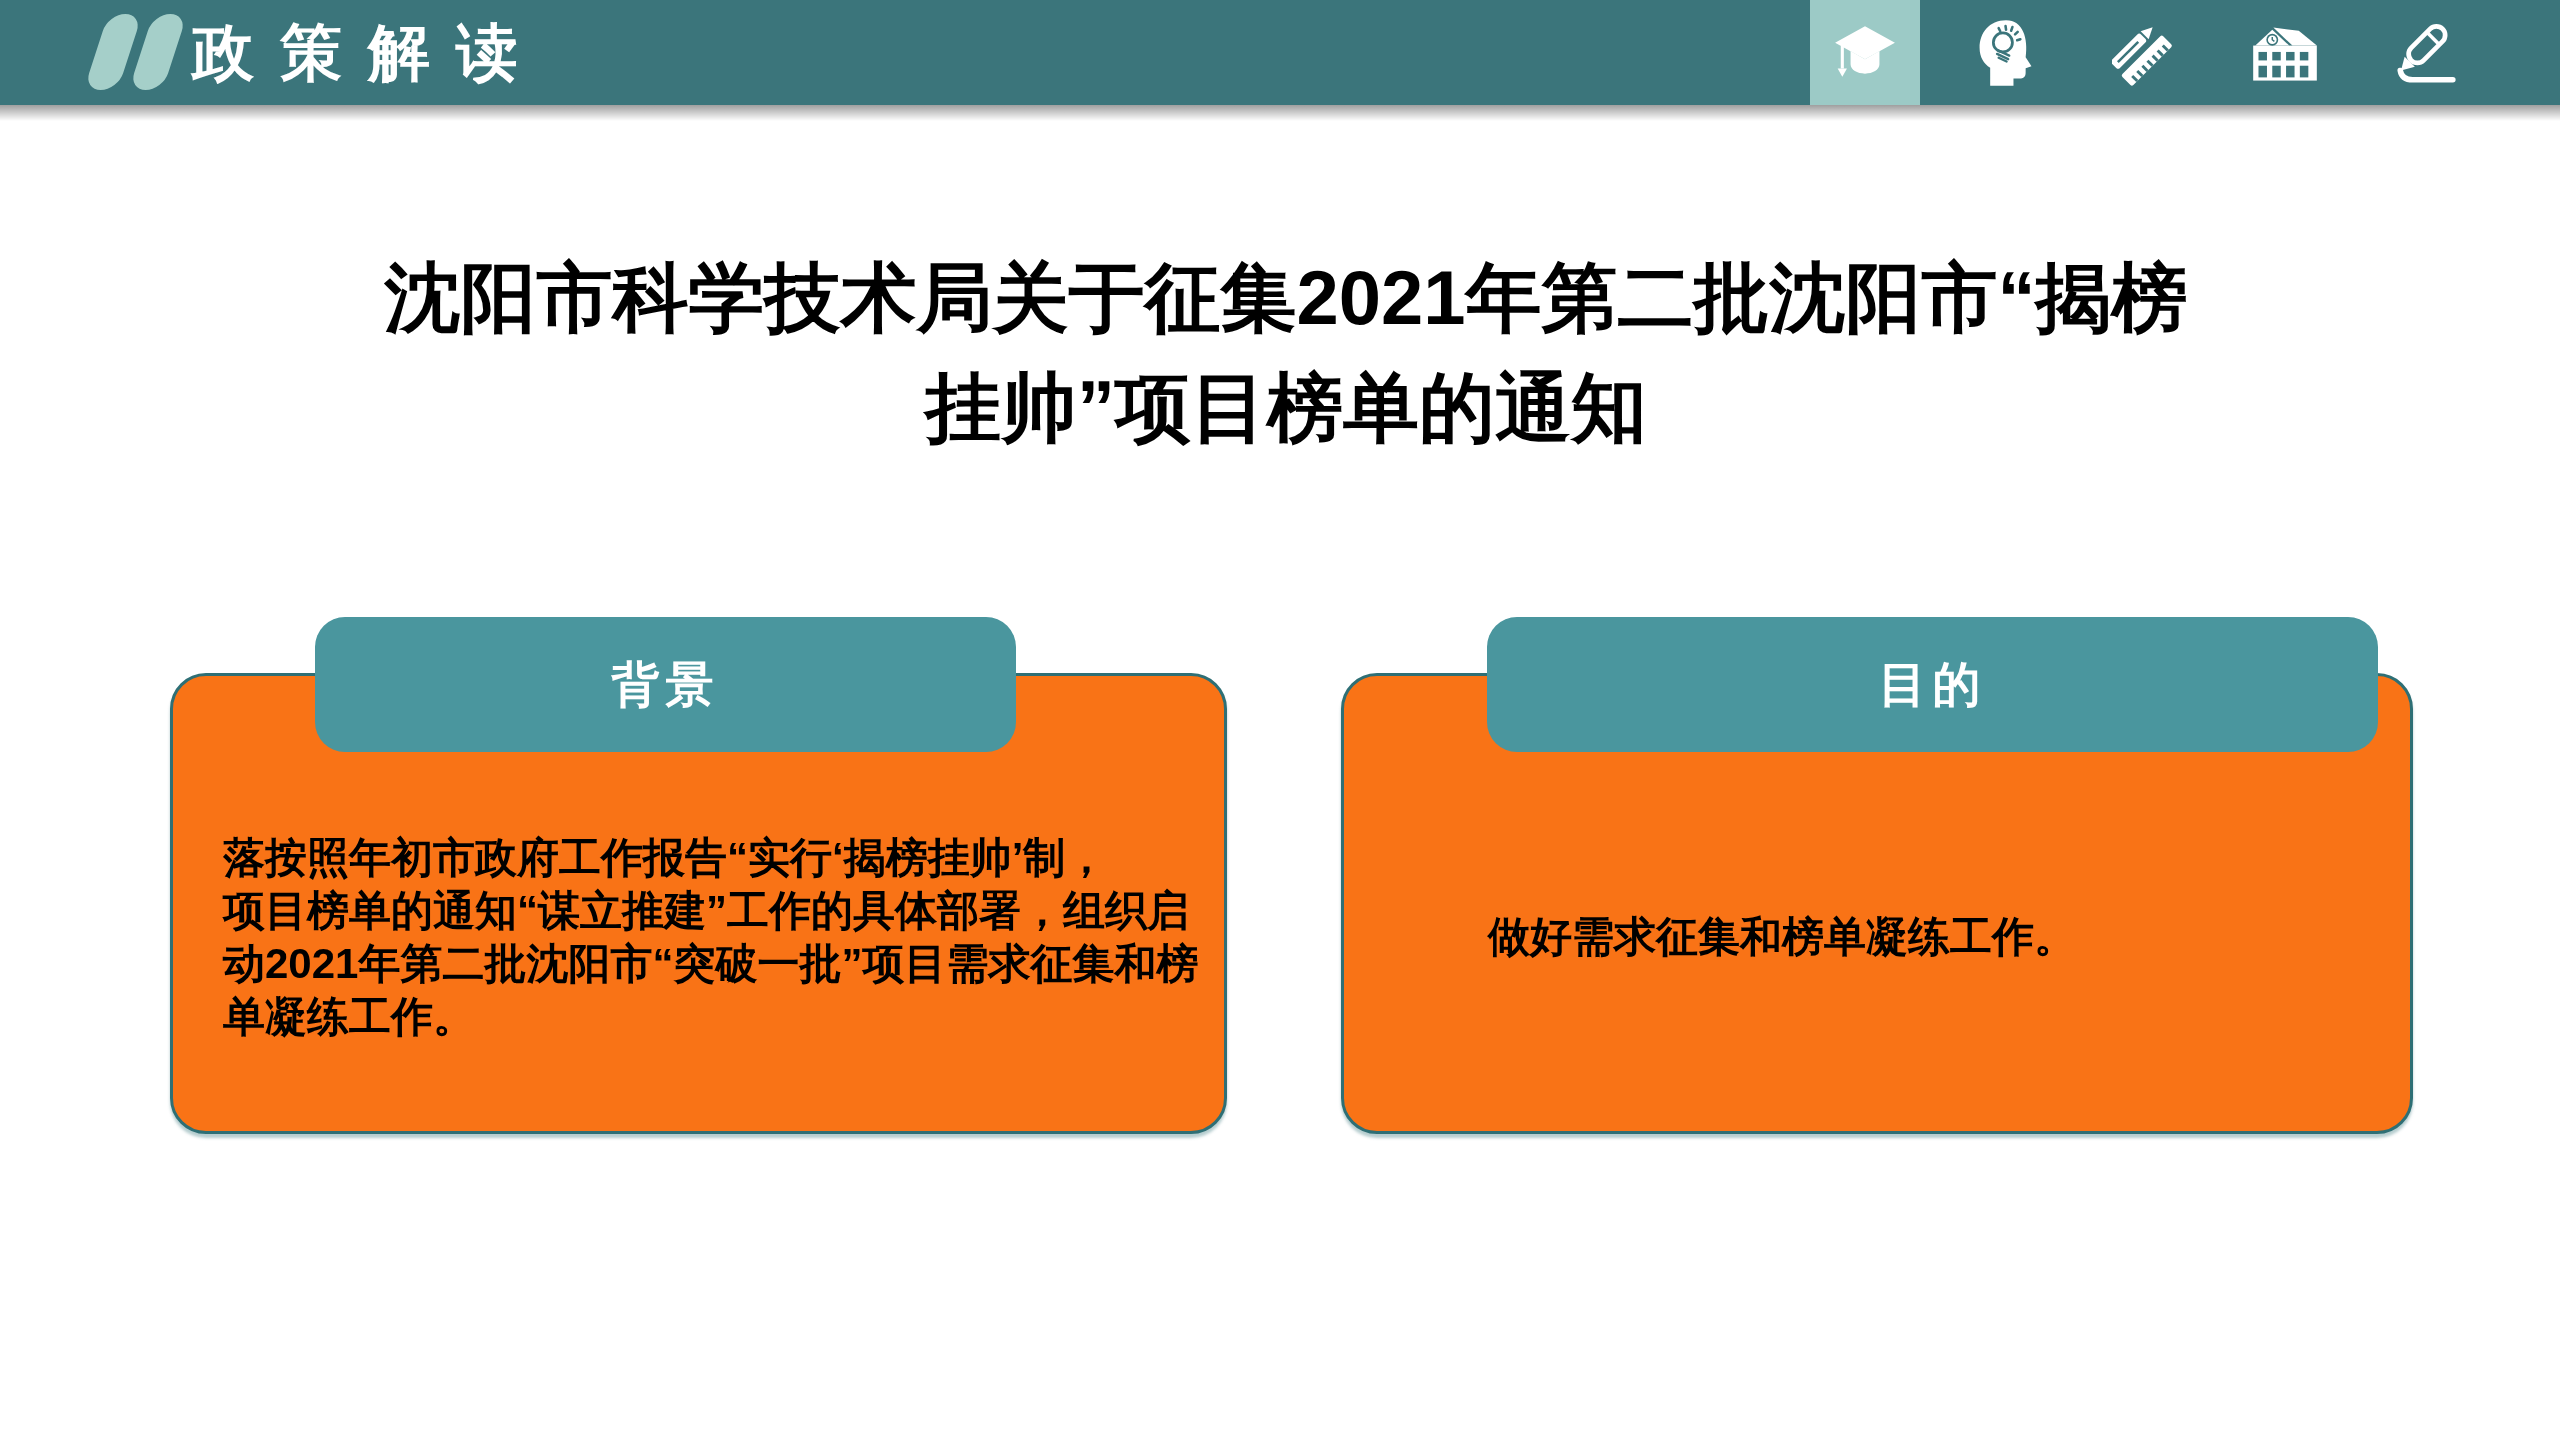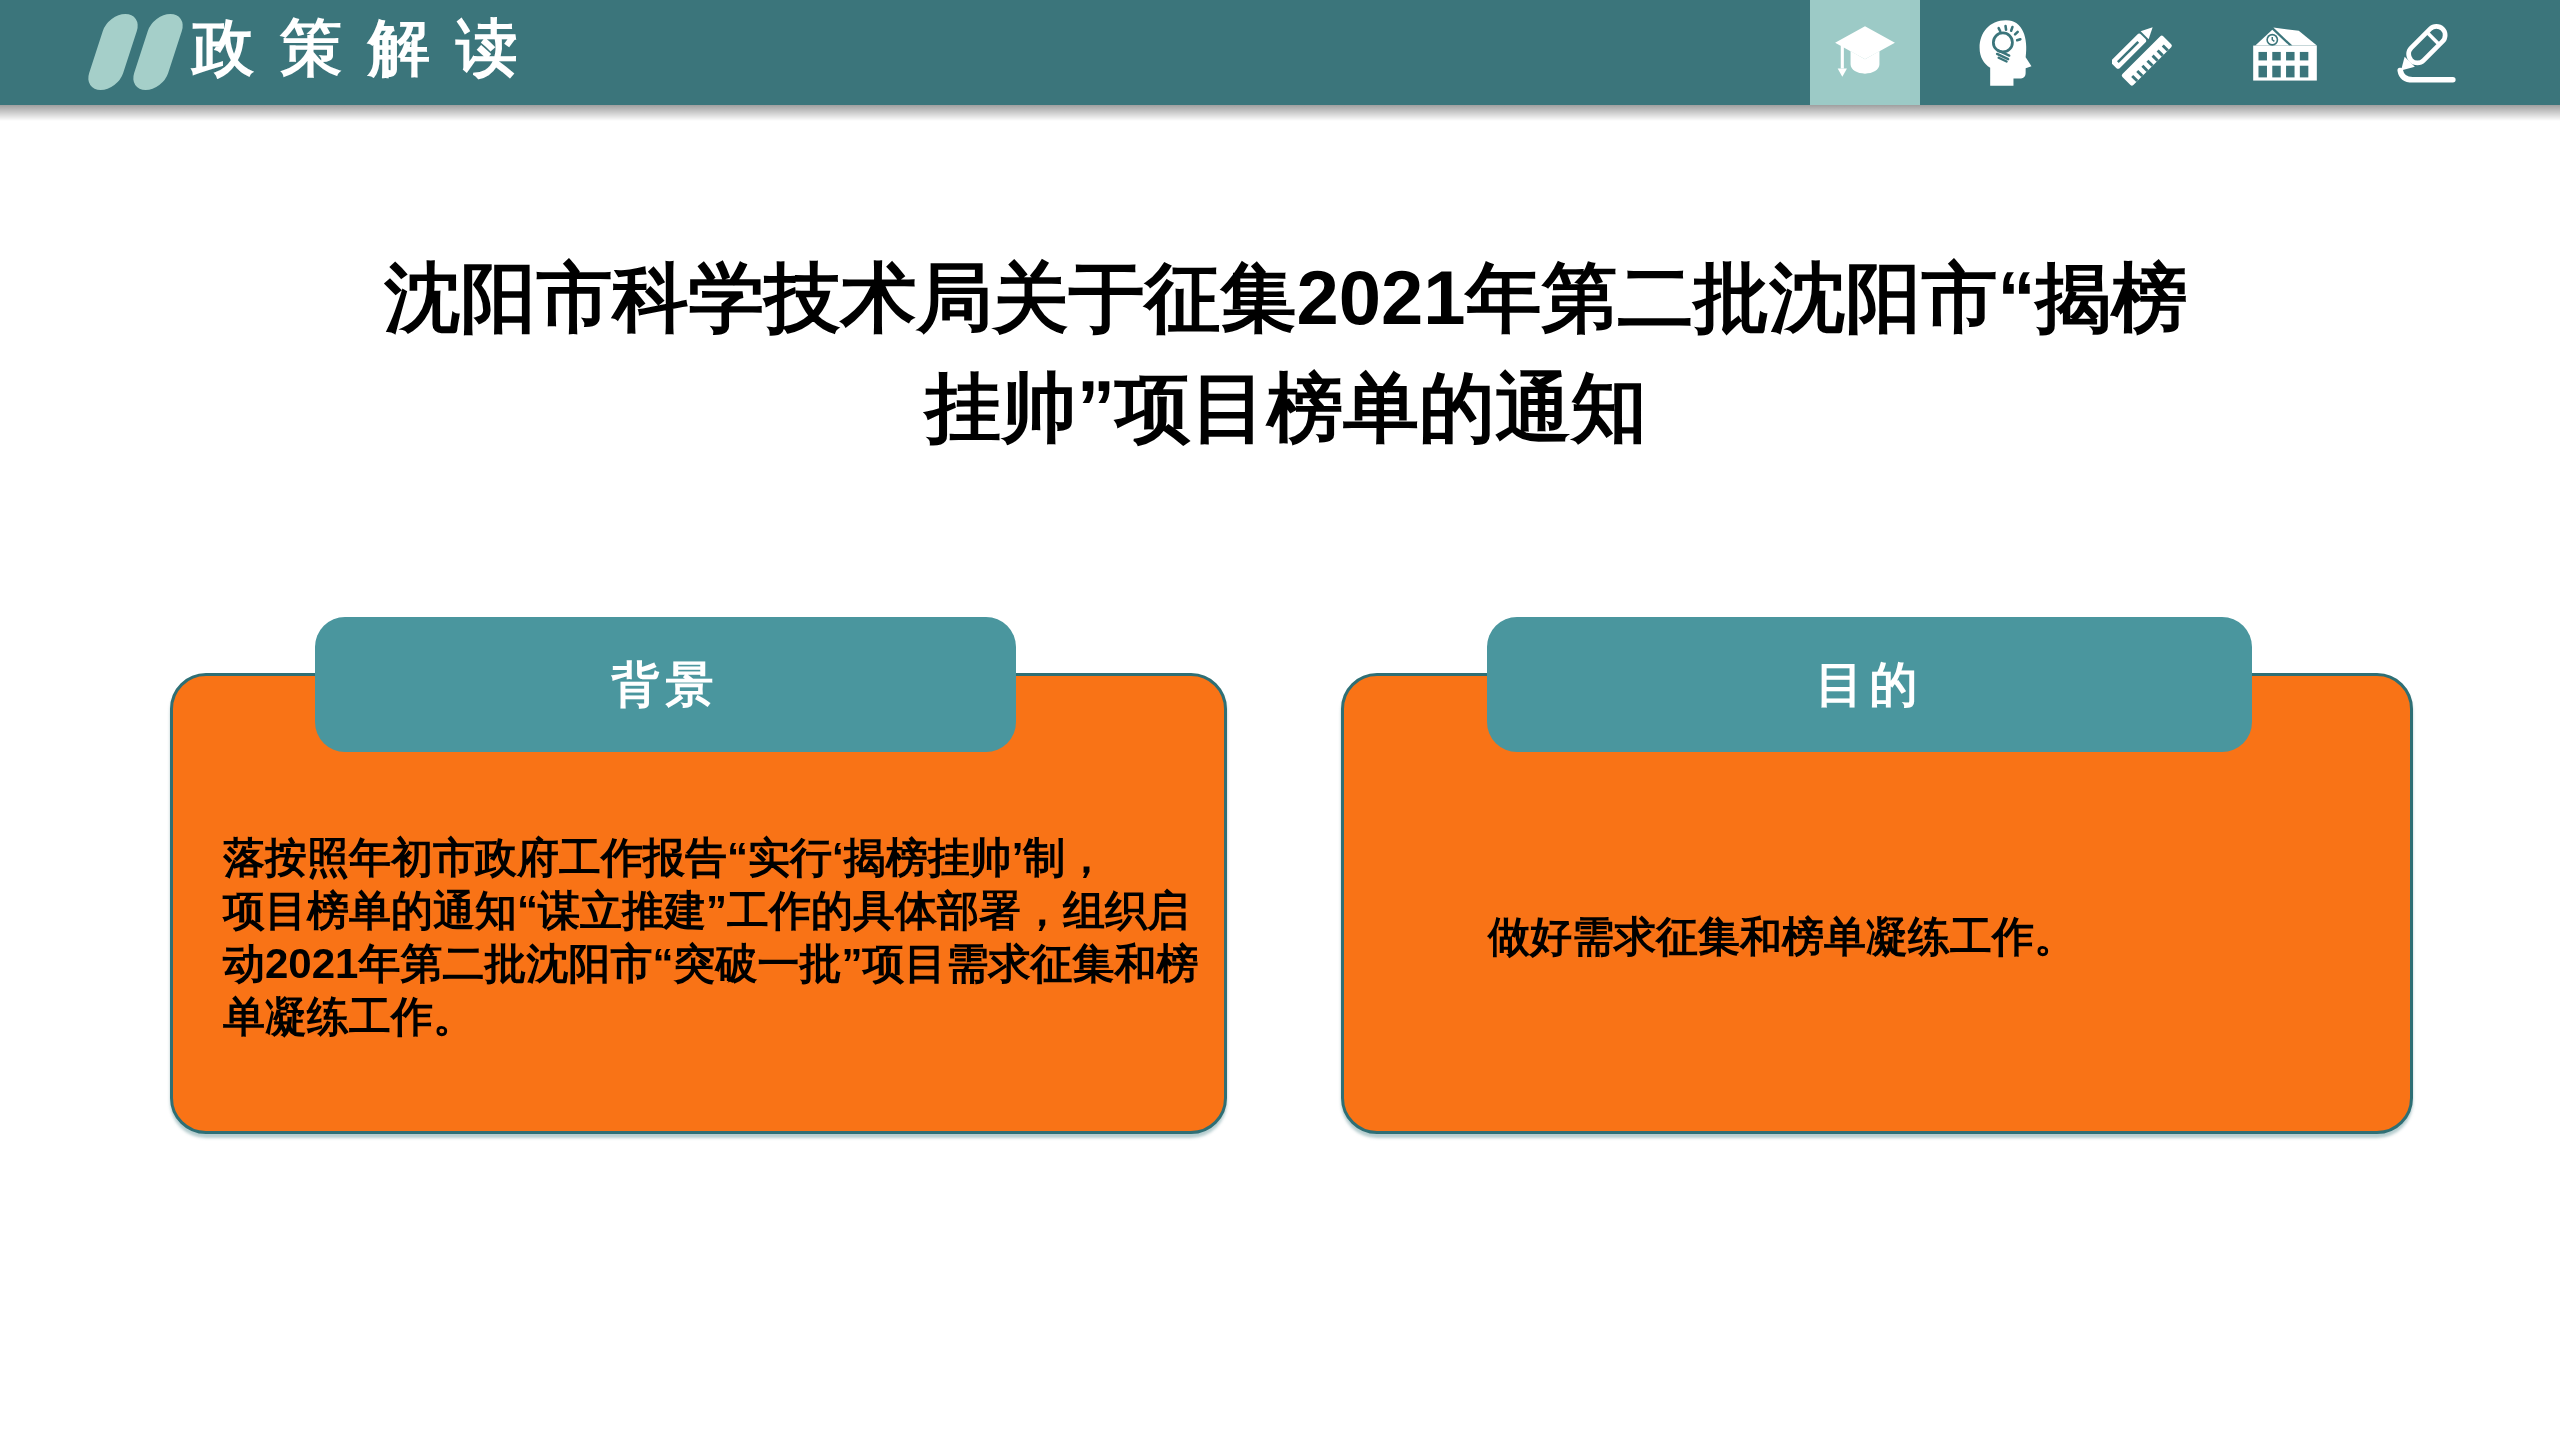--- a/index.html
+++ b/index.html
@@ -8,21 +8,21 @@
     background:#ffffff;
     font-family:"Liberation Sans","DejaVu Sans",sans-serif;
   }
   
   .header{position:absolute;left:0;top:0;width:2560px;height:105px;background:#3B757B;}
   .header-shadow{position:absolute;left:0;top:105px;width:2560px;height:16px;
     background:linear-gradient(to bottom,rgba(80,80,80,.55),rgba(255,255,255,0));}
   .slashes{position:absolute;left:96px;top:14px;display:flex;gap:11px;transform:skewX(-18deg);}
   .slash{width:34px;height:76px;border-radius:17px;background:#A5CFC9;}
   .header-title{position:absolute;left:192px;top:0;height:124px;line-height:105px;
-    font-size:62px;font-weight:bold;color:#FFFFFF;letter-spacing:26px;white-space:nowrap;font-family:Liberation Mono, monospace;}
+    font-size:62px;font-weight:bold;color:#FFFFFF;letter-spacing:26px;white-space:nowrap;}
   .icon-row{position:absolute;left:1810px;top:0;height:105px;display:flex;align-items:center;}
   .icon-cell{width:110px;height:105px;display:flex;align-items:center;justify-content:center;flex:0 0 auto;}
   .icon-cell + .icon-cell{margin-left:30px;}
   .icon-cell.active{background:#9CCAC6;}
   .icon-cell svg{display:block;}
   
   .page-title{position:absolute;left:0;top:243px;width:2560px;text-align:center;
     color:#000;font-size:76px;font-weight:bold;line-height:110px;margin-left:6px;}
   
   .card{position:absolute;background:#f97316;border:3px solid #2E6F75;border-radius:36px;
@@ -31,21 +31,21 @@
   .card.right{left:1341px;top:673px;width:1066px;height:455px;}
   .card-inner{position:absolute;left:50px;right:28px;top:76px;bottom:10px;
     display:flex;flex-direction:column;justify-content:center;}
   .card.right .card-inner{left:60px;right:55px;}
   .body-line,.body-par{font-size:42px;font-weight:bold;line-height:53px;color:#000;white-space:nowrap;}
   .body-par{white-space:normal;text-indent:2em;}
   .tab{position:absolute;height:135px;background:#4A969E;border-radius:30px;
     display:flex;align-items:center;justify-content:center;
     color:#FFFFFF;font-size:48px;font-weight:bold;letter-spacing:6px;}
   .tab.left{left:315px;top:617px;width:701px;}
-  .tab.right{left:1487px;top:617px;width:765px;}
+  .tab.right{left:1487px;top:617px;width:891px;}
 </style>
 </head>
 <body>
 
 <div class="header">
   <div class="slashes">
     <div class="slash"></div>
     <div class="slash"></div>
   </div>
   <div class="header-title">政策解读</div>

